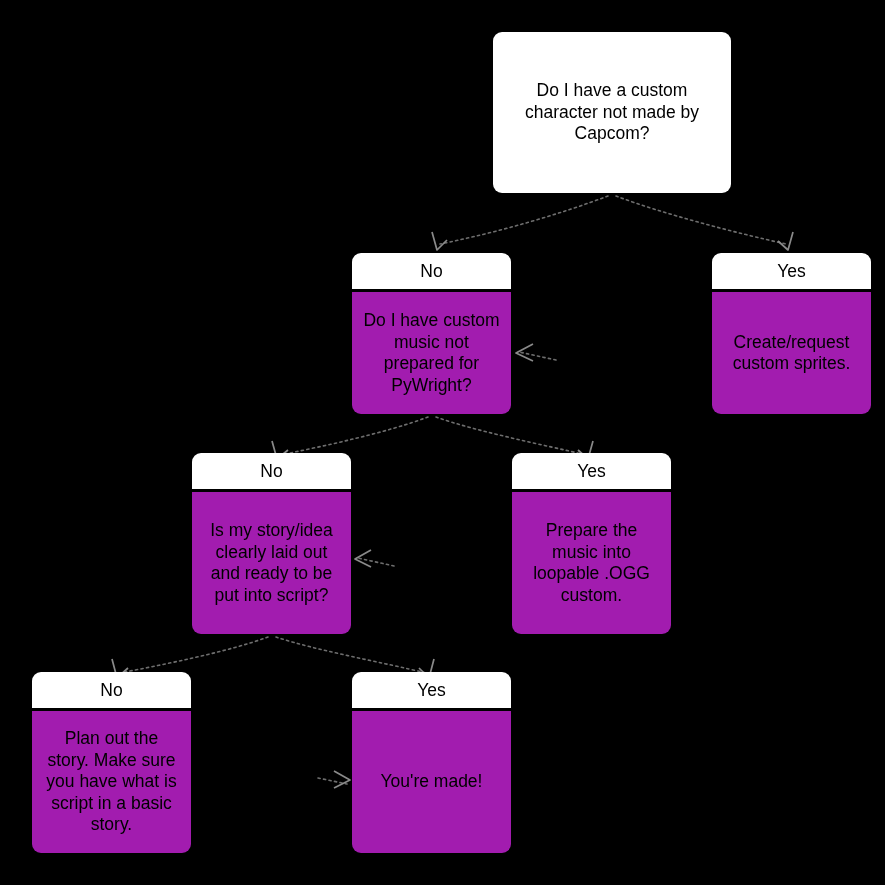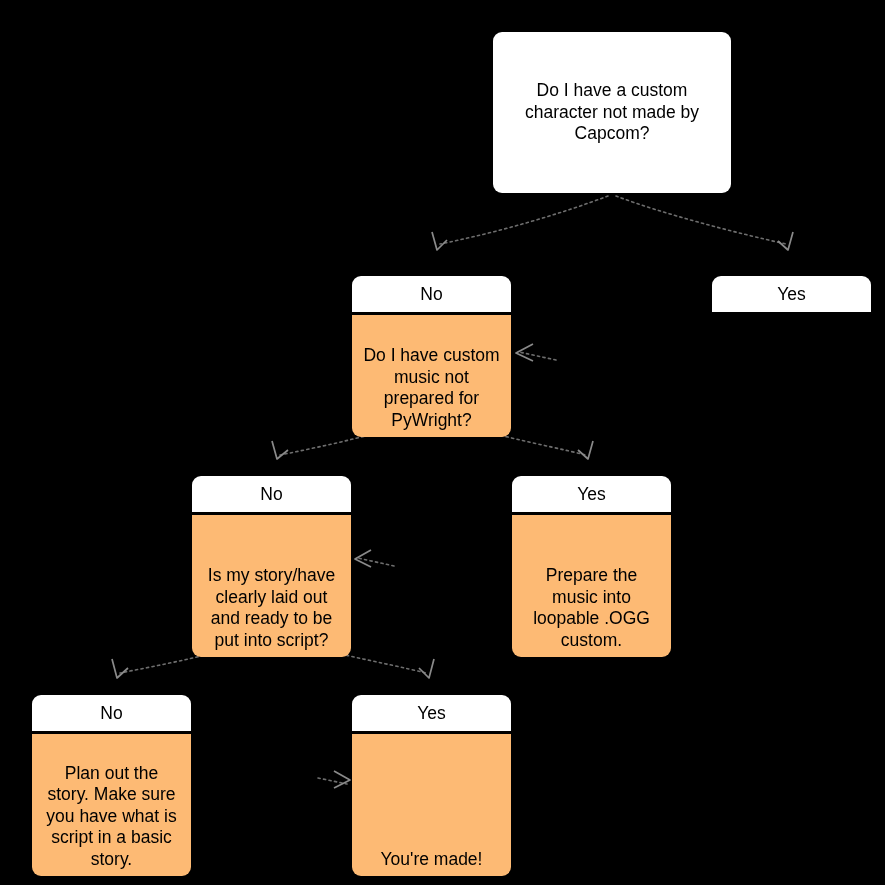--- a/index.html
+++ b/index.html
@@ -48,44 +48,43 @@
     font-size: 17.5px;
     line-height: 21.5px;
     color: #000000;
     white-space: pre-line;
   }
   
   .node.labelled {
     background: transparent;
     border-radius: 0;
     overflow: visible;
-    margin-top: 23px;
   }
   .node .label-box {
     background: #ffffff;
     border-radius: 9px 9px 0 0;
     height: 39px;
     display: flex;
     align-items: center;
     justify-content: center;
     border-bottom: 3px solid #000000;
     box-sizing: border-box;
     flex: 0 0 auto;
   }
   .node .label-text {
     font-size: 17.5px;
     line-height: 20px;
     color: #000000;
   }
   .node .panel {
-    background: #fdba74;
+    background: #a21caf;
     border-radius: 0 0 9px 9px;
     flex: 1 1 auto;
     display: flex;
-    align-items: flex-end;
+    align-items: center;
     justify-content: center;
     text-align: center;
     padding: 6px 10px;
     box-sizing: border-box;
   }
 </style>
 </head>
 <body>
 
 <div id="canvas">
@@ -135,28 +134,31 @@
     </div>
     <div class="panel">
       <span class="node-text">Do I have custom music not prepared for PyWright?</span>
     </div>
   </div>
 
   <div class="node labelled" style="left:712px; top:253px; width:159px; height:161px;">
     <div class="label-box">
       <span class="label-text">Yes</span>
     </div>
+    <div class="panel">
+      <span class="node-text">Create/request custom sprites.</span>
+    </div>
   </div>
 
   <div class="node labelled" style="left:192px; top:453px; width:159px; height:181px;">
     <div class="label-box">
       <span class="label-text">No</span>
     </div>
     <div class="panel">
-      <span class="node-text">Is my story/have clearly laid out and ready to be put into script?</span>
+      <span class="node-text">Is my story/idea clearly laid out and ready to be put into script?</span>
     </div>
   </div>
 
   <div class="node labelled" style="left:512px; top:453px; width:159px; height:181px;">
     <div class="label-box">
       <span class="label-text">Yes</span>
     </div>
     <div class="panel">
       <span class="node-text">Prepare the music into loopable .OGG custom.</span>
     </div>

